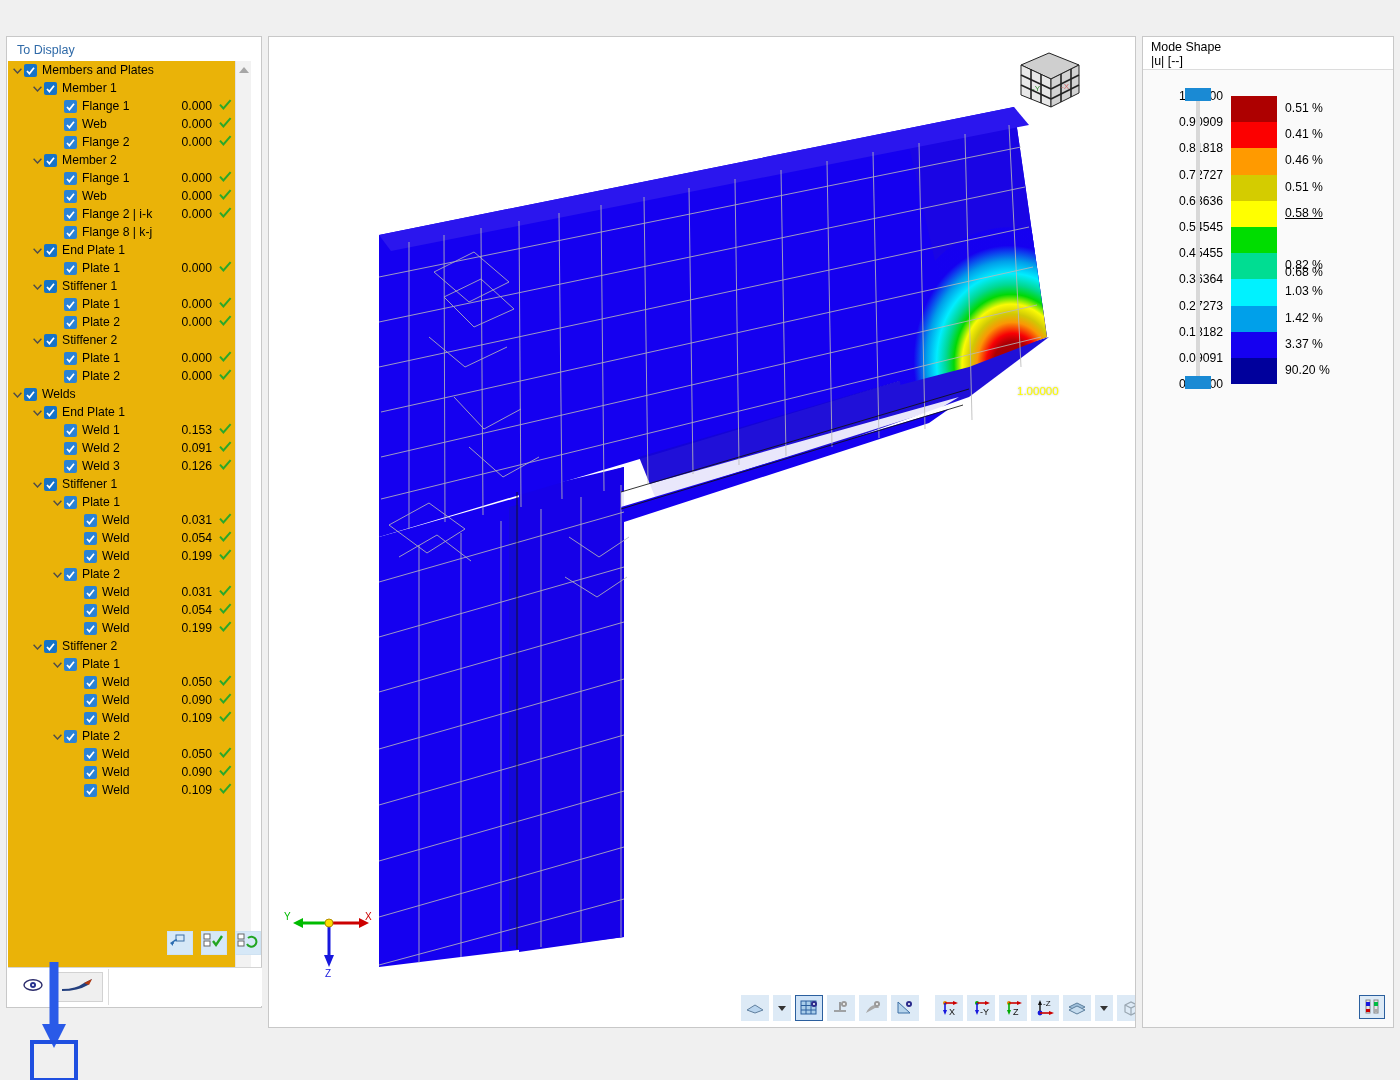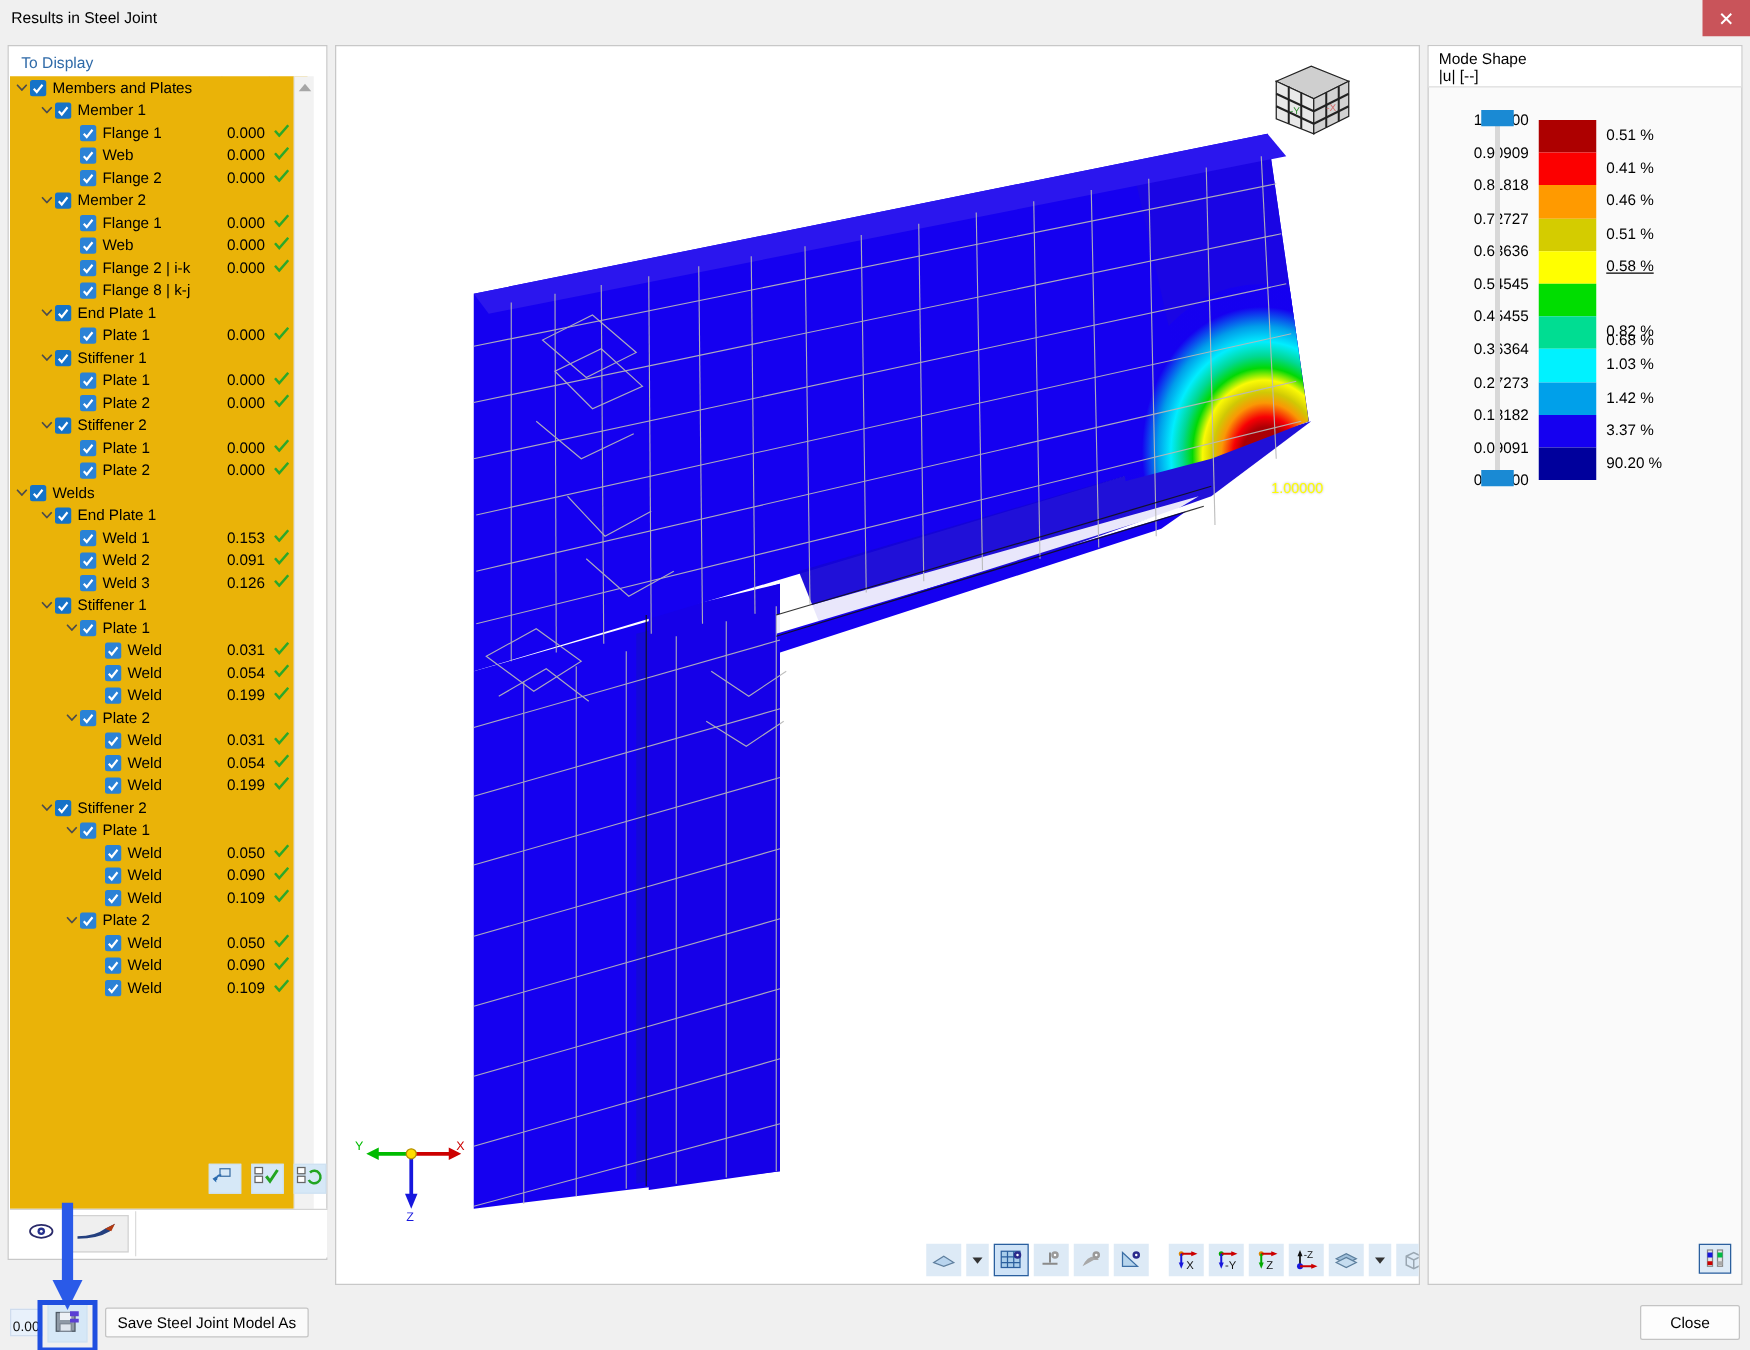--- a/index.html
+++ b/index.html
@@ -161,28 +161,20 @@
     position: absolute; right: 8px; top: 8px; width: 80px; height: 28px;
     background: #fdfdfd; border: 1px solid #c4c4c4; box-sizing: border-box; border-radius: 2px;
     font-size: 12.4px; display: flex; align-items: center; justify-content: center; cursor: pointer;
   }
 </style>
 </head>
 <body>
 
 <div id="app">
 
-  <div class="titlebar">
-    <div class="title">Results in Steel Joint</div>
-    <div class="win-close">
-      <svg width="10" height="10" viewBox="0 0 10 10">
-          <path d="M1 1 L9 9 M9 1 L1 9" stroke="#fff" stroke-width="1.6"></path>
-        </svg>
-    </div>
-  </div>
 
   <div class="left-panel">
     <div class="to-display-label">To Display</div>
     <div class="col-div1"></div>
     <div class="col-div2"></div>
     <div class="col-div3"></div>
     <div class="tree-area" id="tree-area">
         <div class="trow">
           <span class="twist" style="left:2px"><svg width="9" height="6" viewBox="0 0 9 6">
               <path d="M0.6 0.8 L4.5 5 L8.4 0.8" stroke="#4c4c4c" stroke-width="1.4" fill="none"></path>
@@ -992,40 +984,20 @@
         <rect x="12" y="2" width="4" height="13" fill="#e6e6e6" stroke="#888"></rect>
         <rect x="12" y="4" width="4" height="4" fill="#00bb44"></rect>
           <rect x="12" y="11" width="4" height="3" fill="#aaa"></rect>
       </svg>
     </div>
   </div>
   <div class="slider-track"></div>
   <div class="slider-knob" id="knob-top" style="top: 88px; background: rgb(26, 138, 212);"></div>
   <div class="slider-knob" id="knob-bot" style="top: 376px; background: rgb(26, 138, 212);"></div>
 
-  <div class="bottombar">
-    <div class="num-swatch">
-      <span>0.00</span>
-    </div>
-    <div class="save-icon-btn">
-      <svg width="22" height="22" viewBox="0 0 22 22">
-        <rect x="2" y="3" width="15" height="15" fill="#8f9aa6" stroke="#4d5864"></rect>
-        <rect x="5" y="3" width="9" height="6" fill="#eef2f6"></rect>
-        <rect x="5" y="12" width="9" height="6" fill="#dfe6ee" stroke="#7d8793"></rect>
-        <rect x="13" y="2" width="7" height="4" fill="#5b3fd4"></rect>
-        <rect x="13" y="8" width="7" height="3" fill="#5b3fd4"></rect>
-      </svg>
-    </div>
-    <div class="save-as-btn">
-      <span>Save Steel Joint Model As</span>
-    </div>
-    <div class="close-btn">
-      <span>Close</span>
-    </div>
-  </div>
 
   <div class="anno-arrow">
     <svg width="28" height="88" viewBox="0 0 28 88">
       <line x1="14" y1="0" x2="14" y2="68" stroke="#2a5ae8" stroke-width="9"></line>
       <polygon points="14,86 2,62 26,62" fill="#2a5ae8"></polygon>
     </svg>
   </div>
   <div class="save-hl" style="border-color: rgb(31, 79, 224);"></div>
 
 </div>

